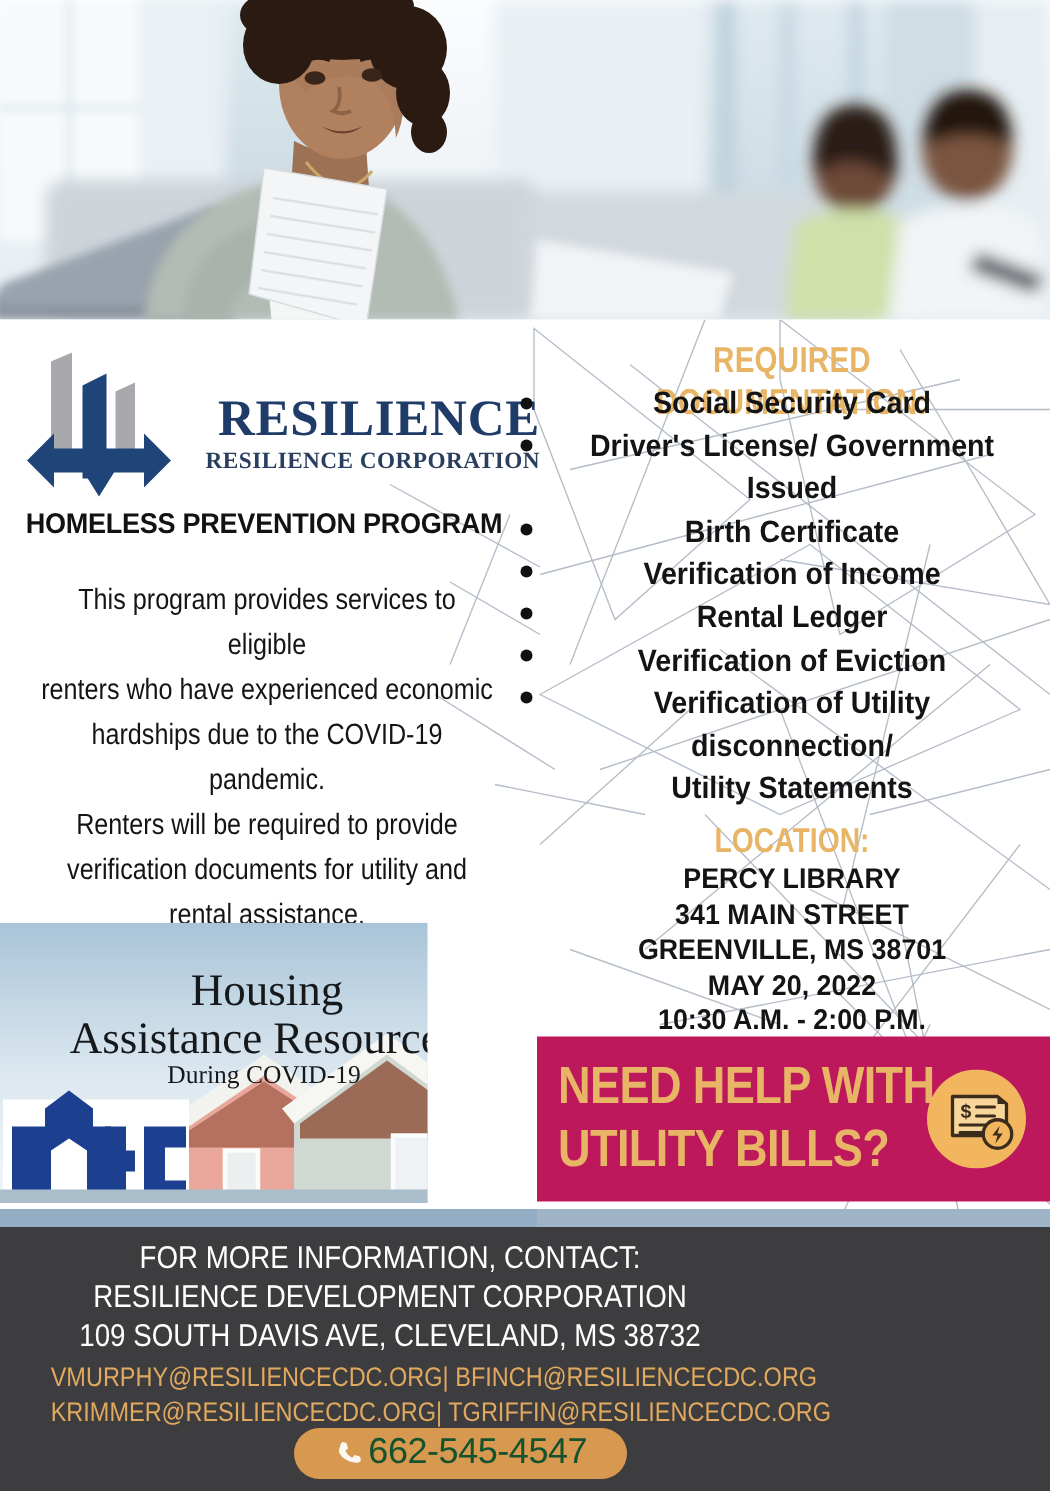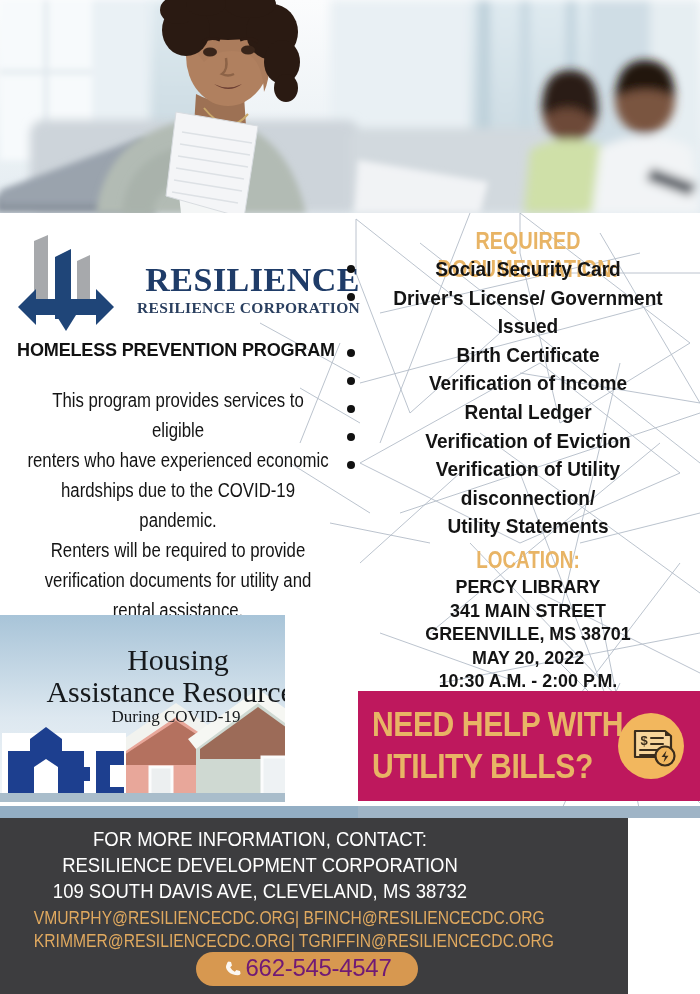--- a/index.html
+++ b/index.html
@@ -107,21 +107,21 @@
   .util-text div{white-space:nowrap;}
   .util-icon{position:absolute;right:16px;top:22px;width:66px;height:66px;}
 
   
   .strip{position:absolute;left:0;top:806px;width:700px;height:12px;background:#7e9cb5;}
   .strip.left{width:358px;background:#93aec4;}
   .strip.right{left:358px;width:342px;background:#9fb4c6;}
 
   
   .footer{
-    position:absolute;left:0;top:818px;width:628px;height:176px;
+    position:absolute;left:0;top:818px;width:700px;height:176px;
     background:#3d3d3f;overflow:hidden;
   }
   .footer-text{
     position:absolute;left:0;top:8px;width:520px;text-align:center;
     font-family:"Liberation Sans", sans-serif;
     color:#ffffff;font-size:21px;line-height:26px;font-weight:500;
     transform:scaleX(0.88);transform-origin:top center;
   }
   .footer-text div{white-space:nowrap;}
   .footer-emails{
@@ -131,21 +131,21 @@
     transform:scaleX(0.87);transform-origin:top center;
   }
   .footer-emails div{white-space:nowrap;}
   .phone-pill{
     position:absolute;left:196px;top:952px;width:222px;height:34px;
     background:#d79850;border-radius:18px;
     display:flex;align-items:center;justify-content:center;gap:3px;
   }
   .phone-num{
     font-family:"Liberation Sans", sans-serif;
-    color:#701a75;font-size:24px;font-weight:400;letter-spacing:-0.3px;
+    color:#14532d;font-size:24px;font-weight:400;letter-spacing:-0.3px;
     line-height:1;position:relative;top:-1px;
   }
   .phone-ico{width:20px;height:20px;position:relative;top:0px;}
 </style>
 </head>
 <body>
 
 <div class="flyer">
 
   <div class="hero">

